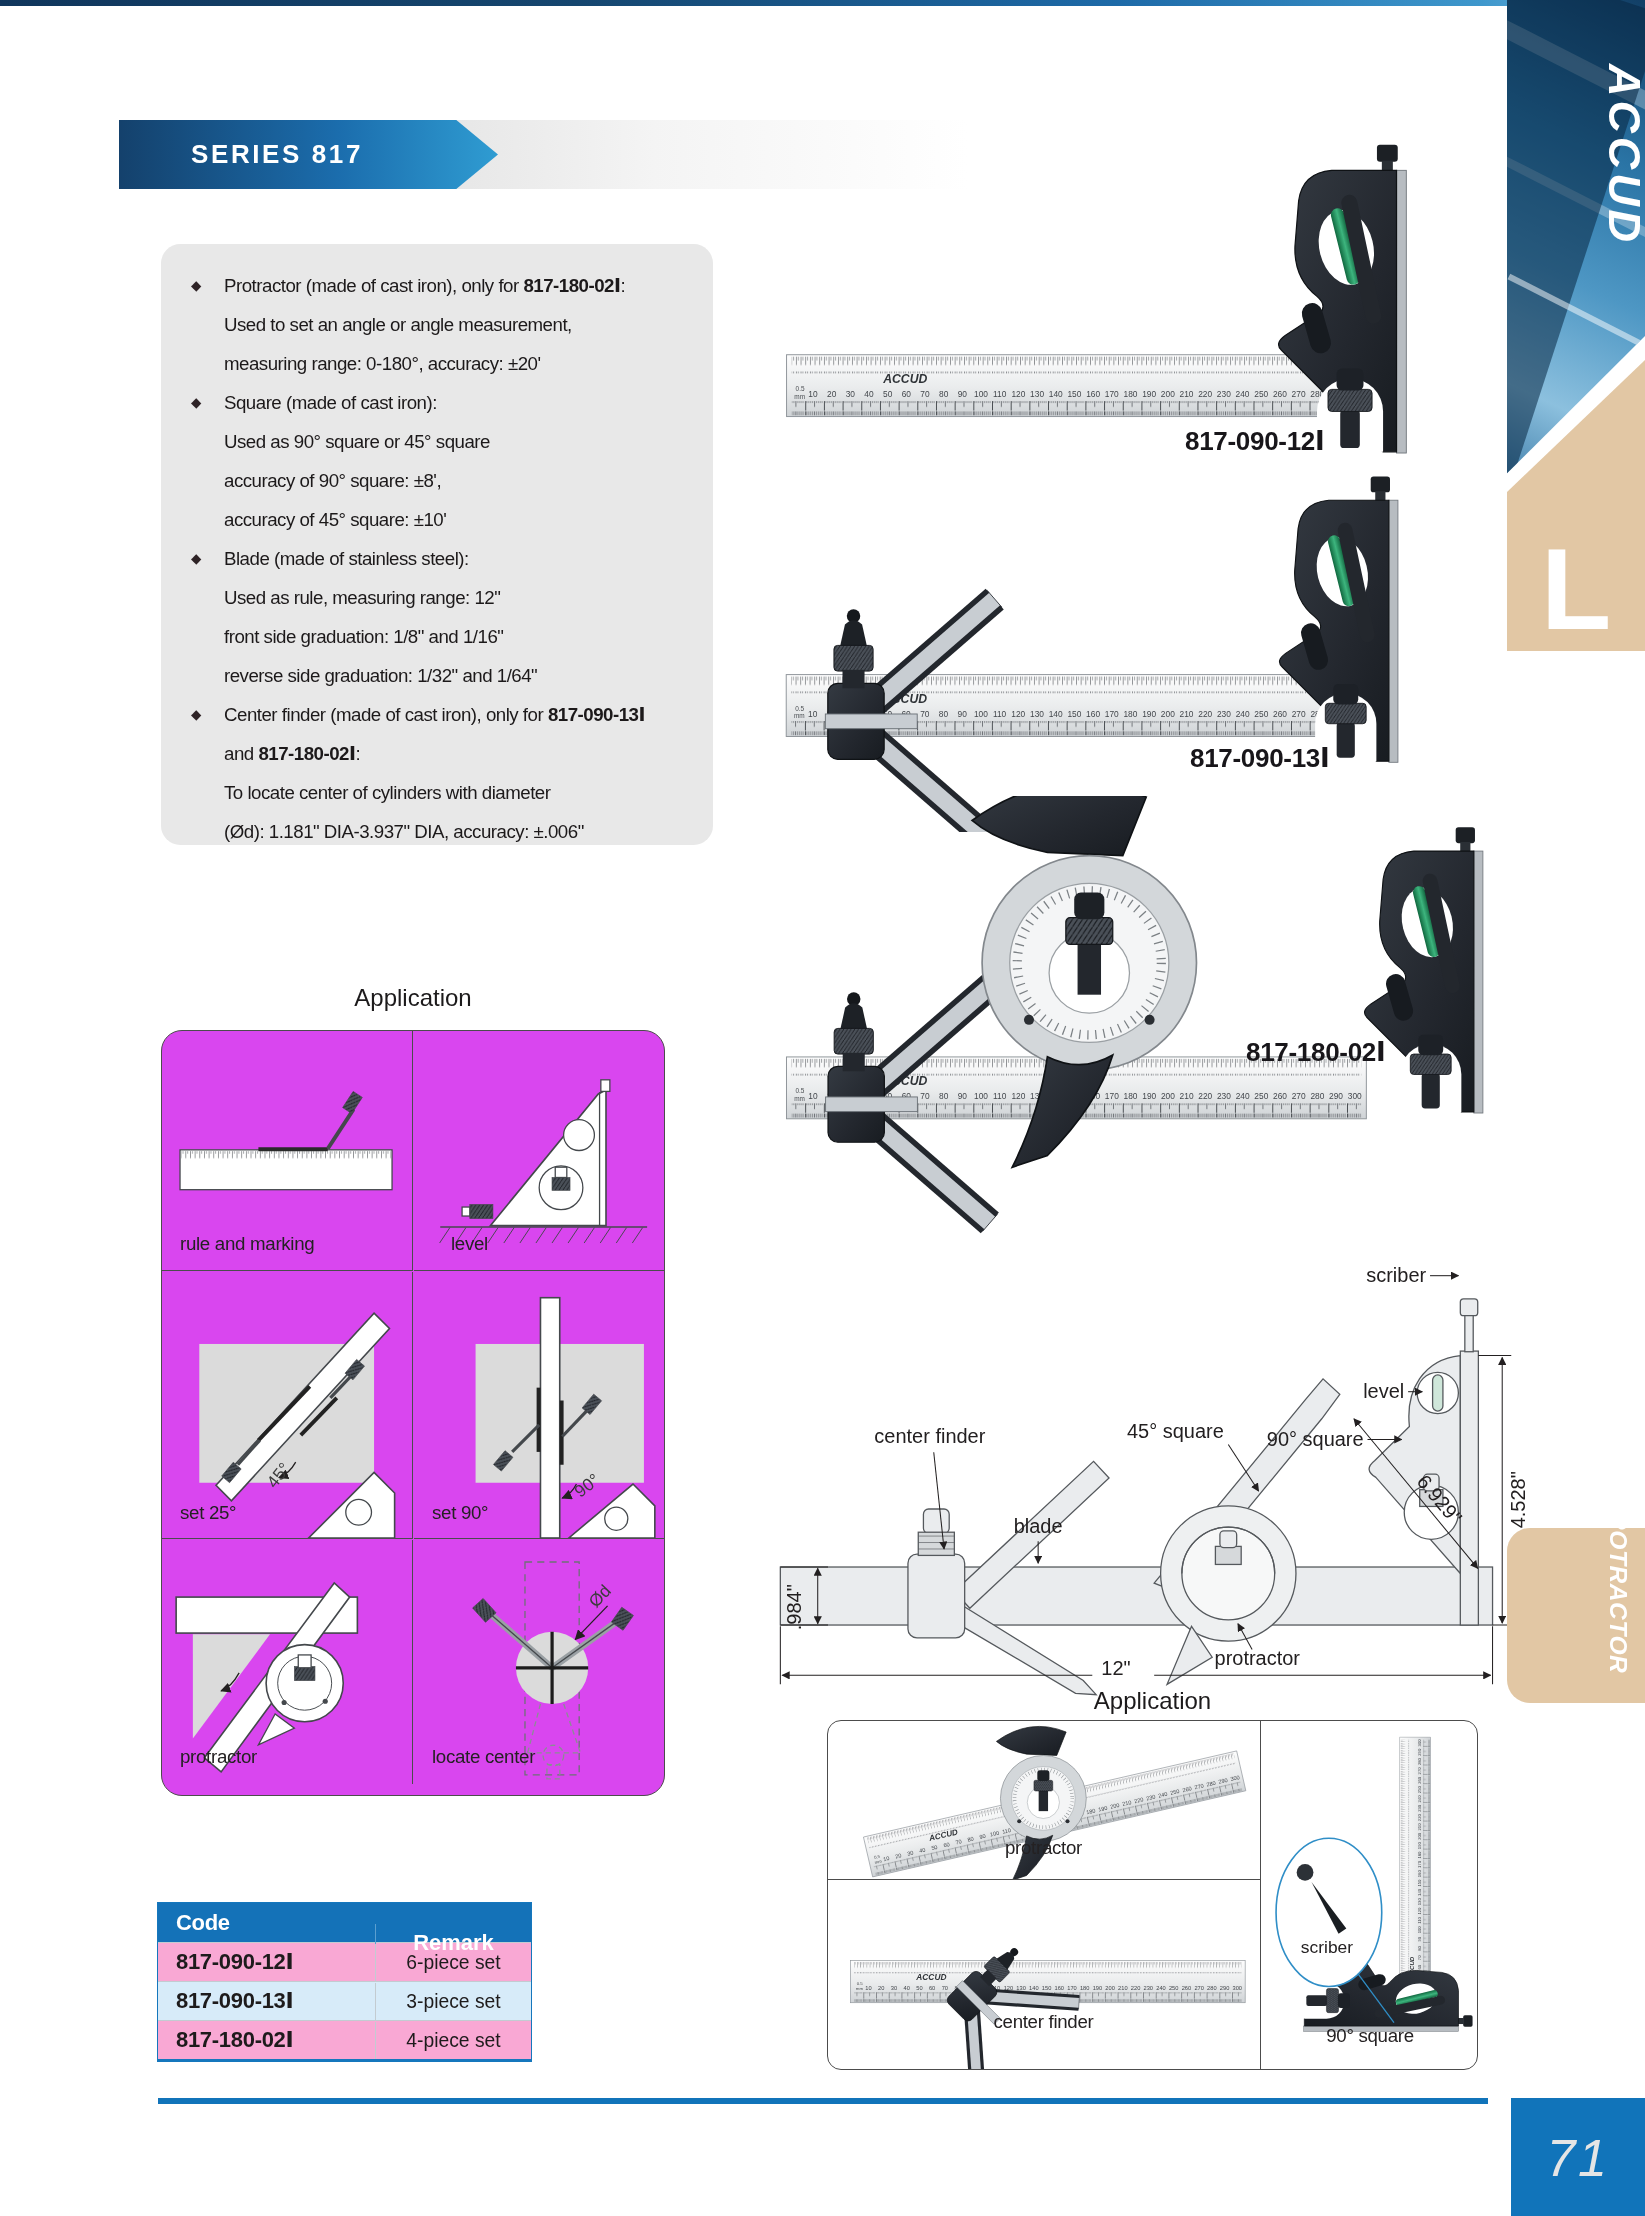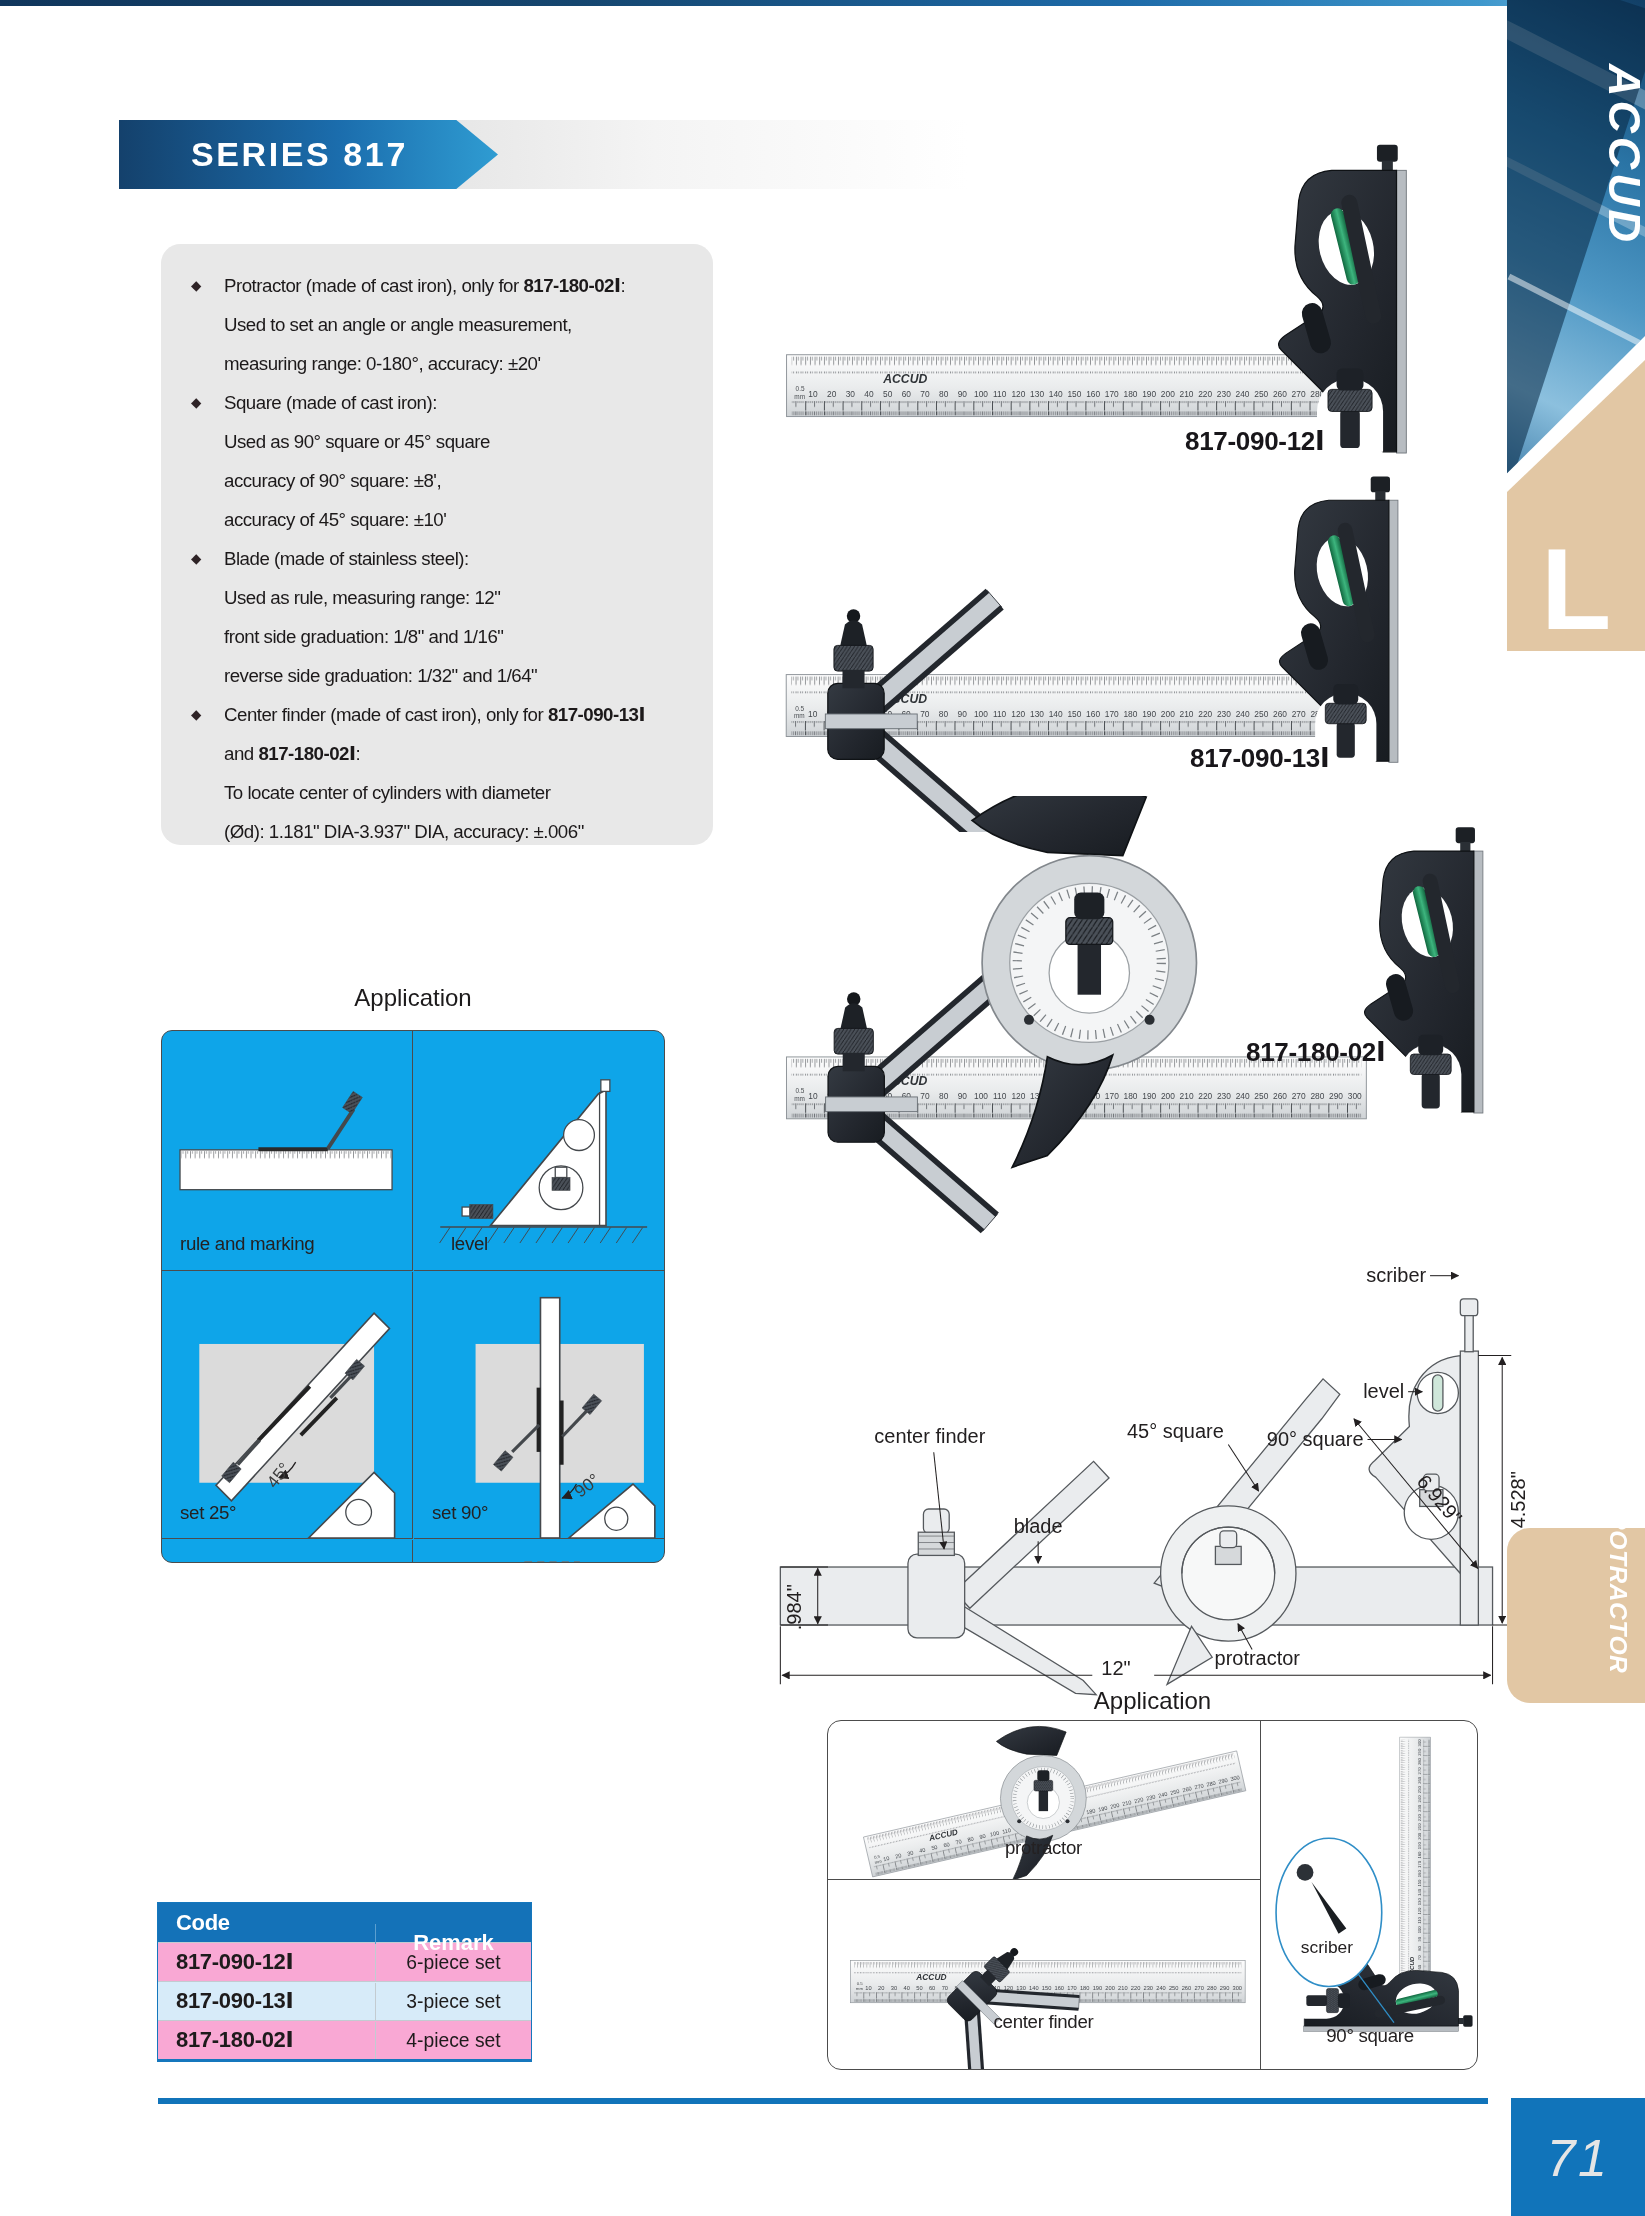--- a/index.html
+++ b/index.html
@@ -24,40 +24,40 @@
   .l-letter{position:absolute;left:1507px;top:527px;width:138px;height:124px;text-align:center;
     font-size:115px;line-height:124px;font-weight:700;color:#fff;}
 
   
   .band{position:absolute;left:119px;top:120px;width:922px;height:69px;
     background:linear-gradient(90deg,#cdcdcd 0%,#e2e2e2 28%,#f4f4f4 58%,#ffffff 92%);}
   .arrow{position:absolute;left:119px;top:120px;width:379px;height:69px;
     clip-path:polygon(0 0,89% 0,100% 50%,89% 100%,0 100%);
     background:linear-gradient(90deg,#14416c 0%,#1b6dad 58%,#2f9cd2 100%);
     display:flex;align-items:center;}
-  .arrow .series{padding-left:72px;color:#fff;font-weight:700;font-size:34px;letter-spacing:2.6px;}
+  .arrow .series{padding-left:72px;color:#fff;font-weight:700;font-size:26px;letter-spacing:2.6px;}
   .page-title{position:absolute;left:520px;top:120px;height:69px;line-height:70px;
     font-size:30px;font-weight:700;color:#262122;letter-spacing:0.3px;}
 
   
   .feature-box{position:absolute;left:161px;top:244px;width:552px;height:601px;background:#e8e8e8;
     border-radius:19.3px;padding:22px 0 0 0;box-sizing:border-box;}
   .feature{position:relative;}
   .f-line{position:relative;padding-left:63px;font-size:18.7px;line-height:39px;letter-spacing:-0.5px;
     white-space:nowrap;color:#1c191a;}
   .f-line b{font-weight:700;}
   .diamond{position:absolute;left:30px;top:0;font-size:13.5px;color:#2e2326;}
 
   
   .prod-code{position:absolute;font-size:26px;font-weight:700;color:#18161a;letter-spacing:-0.3px;}
 
   
   .app-title{position:absolute;font-size:24px;color:#1c1a1b;text-align:center;}
-  .appL{position:absolute;left:161px;top:1030px;width:504px;height:533px;border:1.3px solid #4c4c4c;
-    border-radius:11px;overflow:hidden;box-sizing:border-box;background:#0ea5e9;}
+  .appL{position:absolute;left:161px;top:1030px;width:504px;height:766px;border:1.3px solid #4c4c4c;
+    border-radius:21px;overflow:hidden;box-sizing:border-box;background:#d946ef;}
   .appL .cell{position:absolute;box-sizing:border-box;}
   .appL .cb{border-bottom:1.3px solid #4c4c4c;}
   .appL .cr{border-right:1.3px solid #4c4c4c;}
   .cell svg{position:absolute;left:0;top:0;width:100%;height:100%;}
   .panel-label{position:absolute;font-size:18.7px;color:#242122;letter-spacing:-0.3px;}
 
   
   .appB{position:absolute;left:827px;top:1720px;width:651px;height:350px;border:1.3px solid #4c4c4c;
     border-radius:14px;overflow:hidden;box-sizing:border-box;background:#fff;}
   .appB .divv{position:absolute;left:432px;top:0;width:1.3px;height:100%;background:#4c4c4c;}

